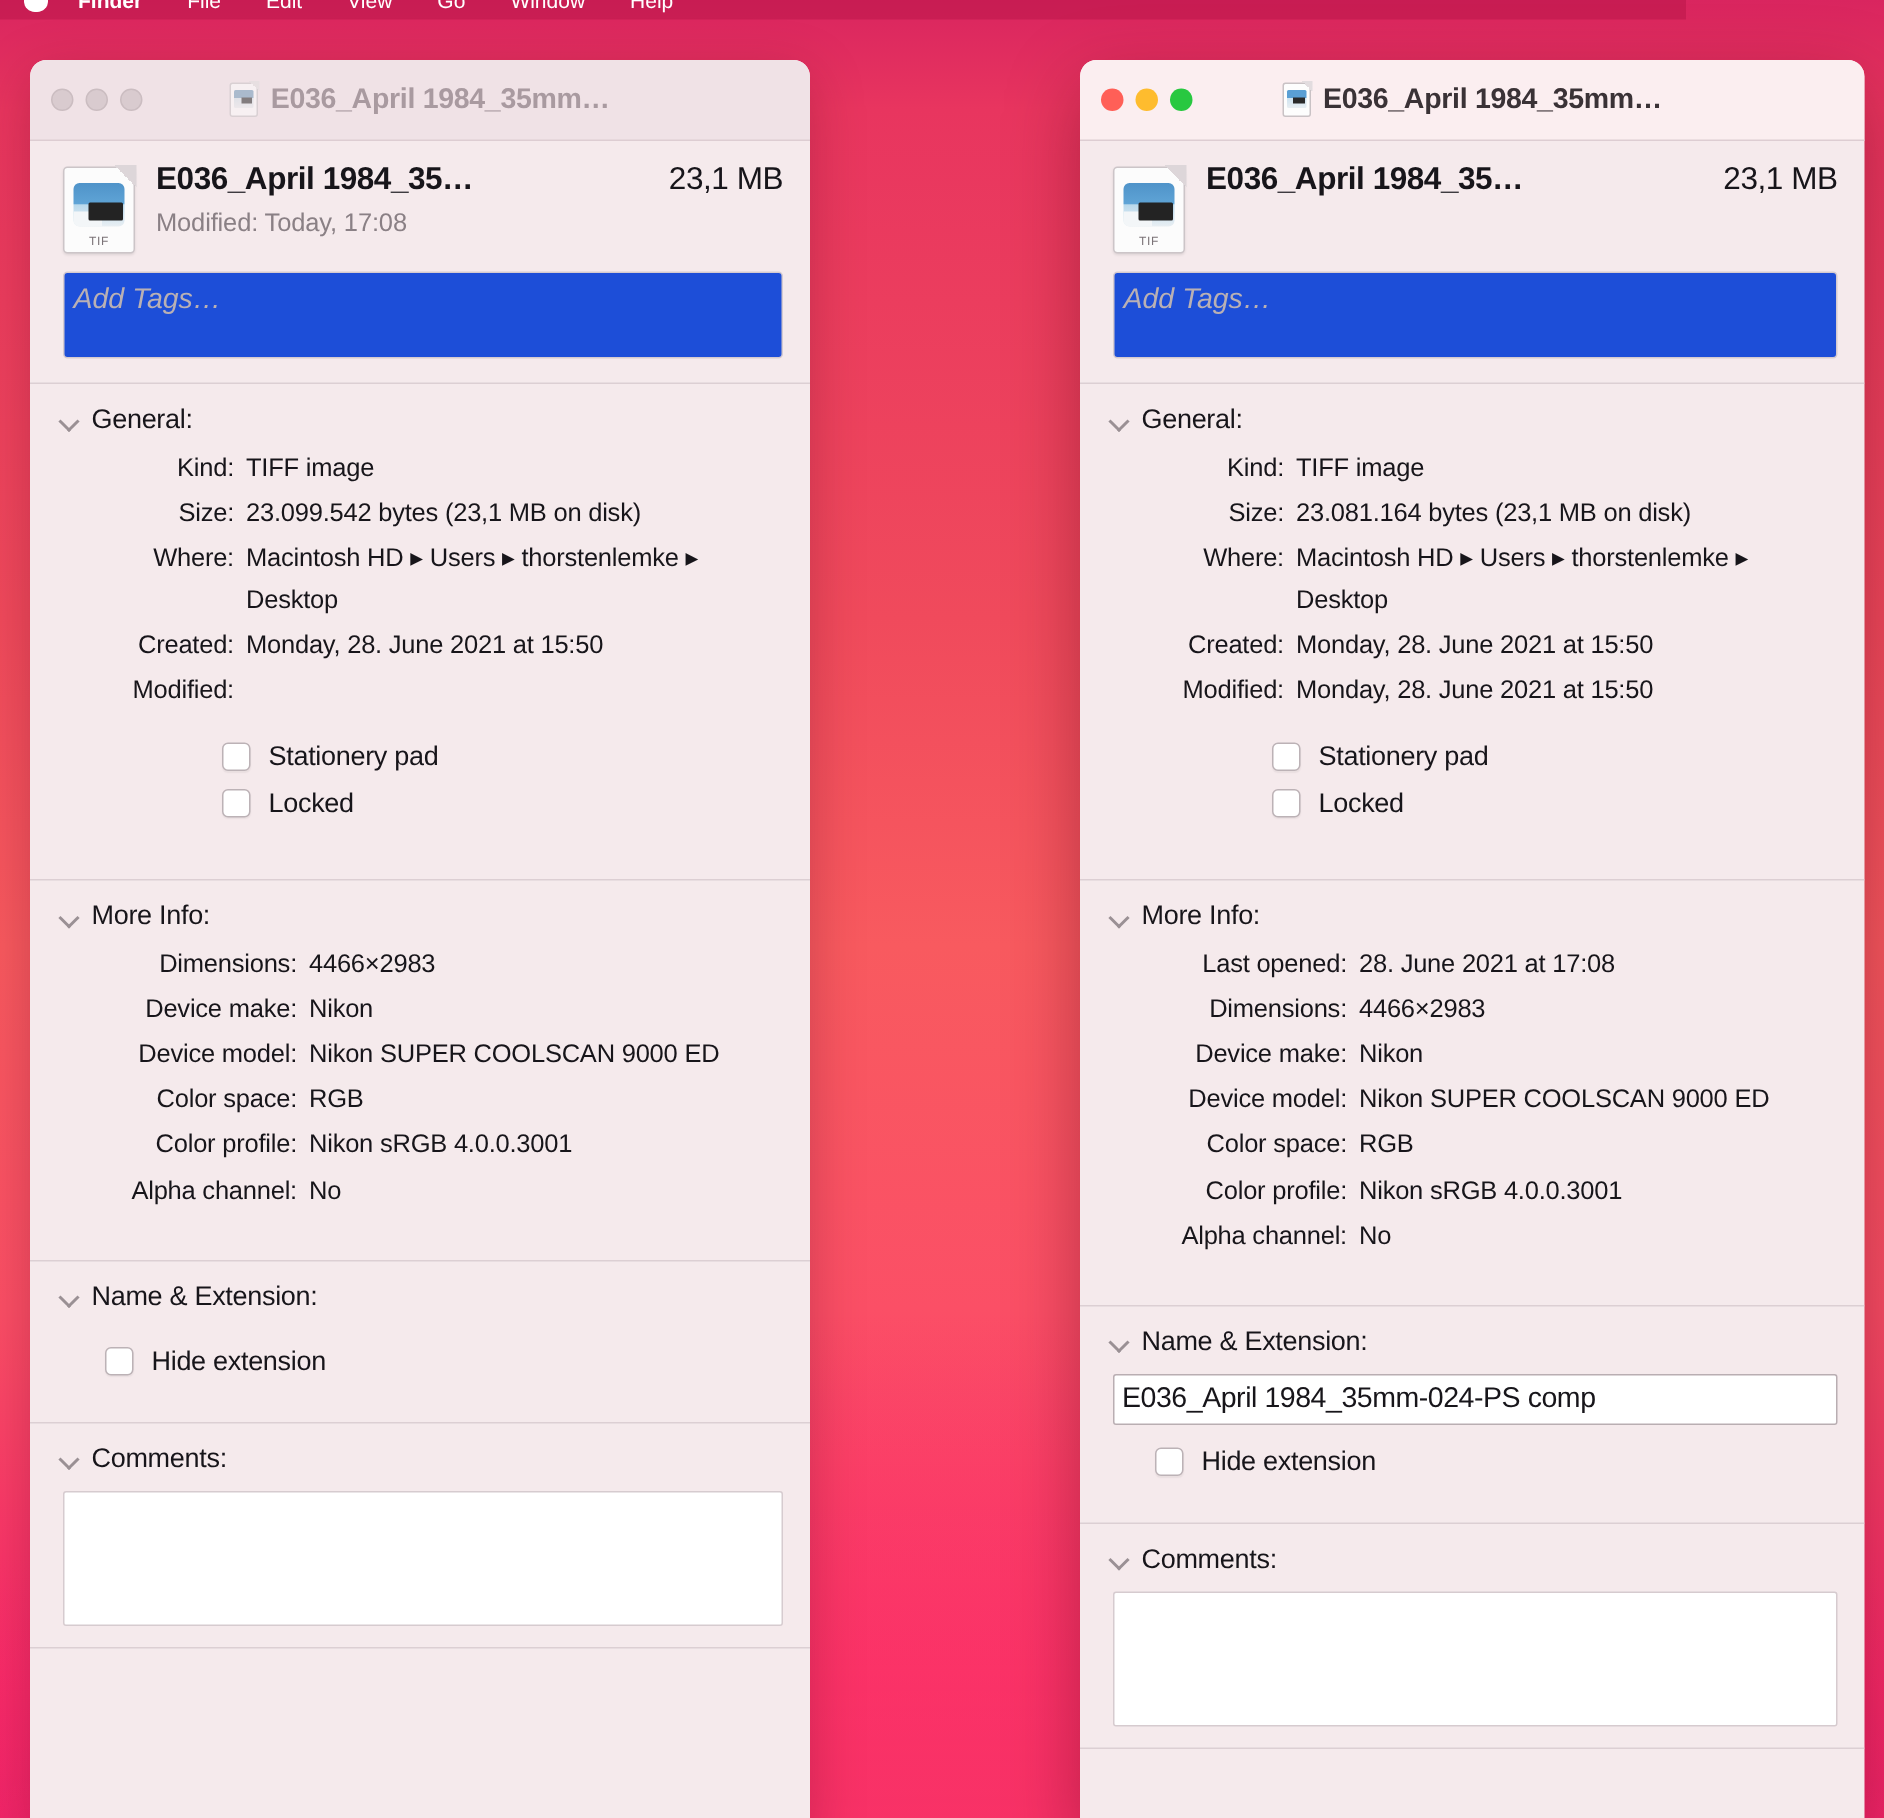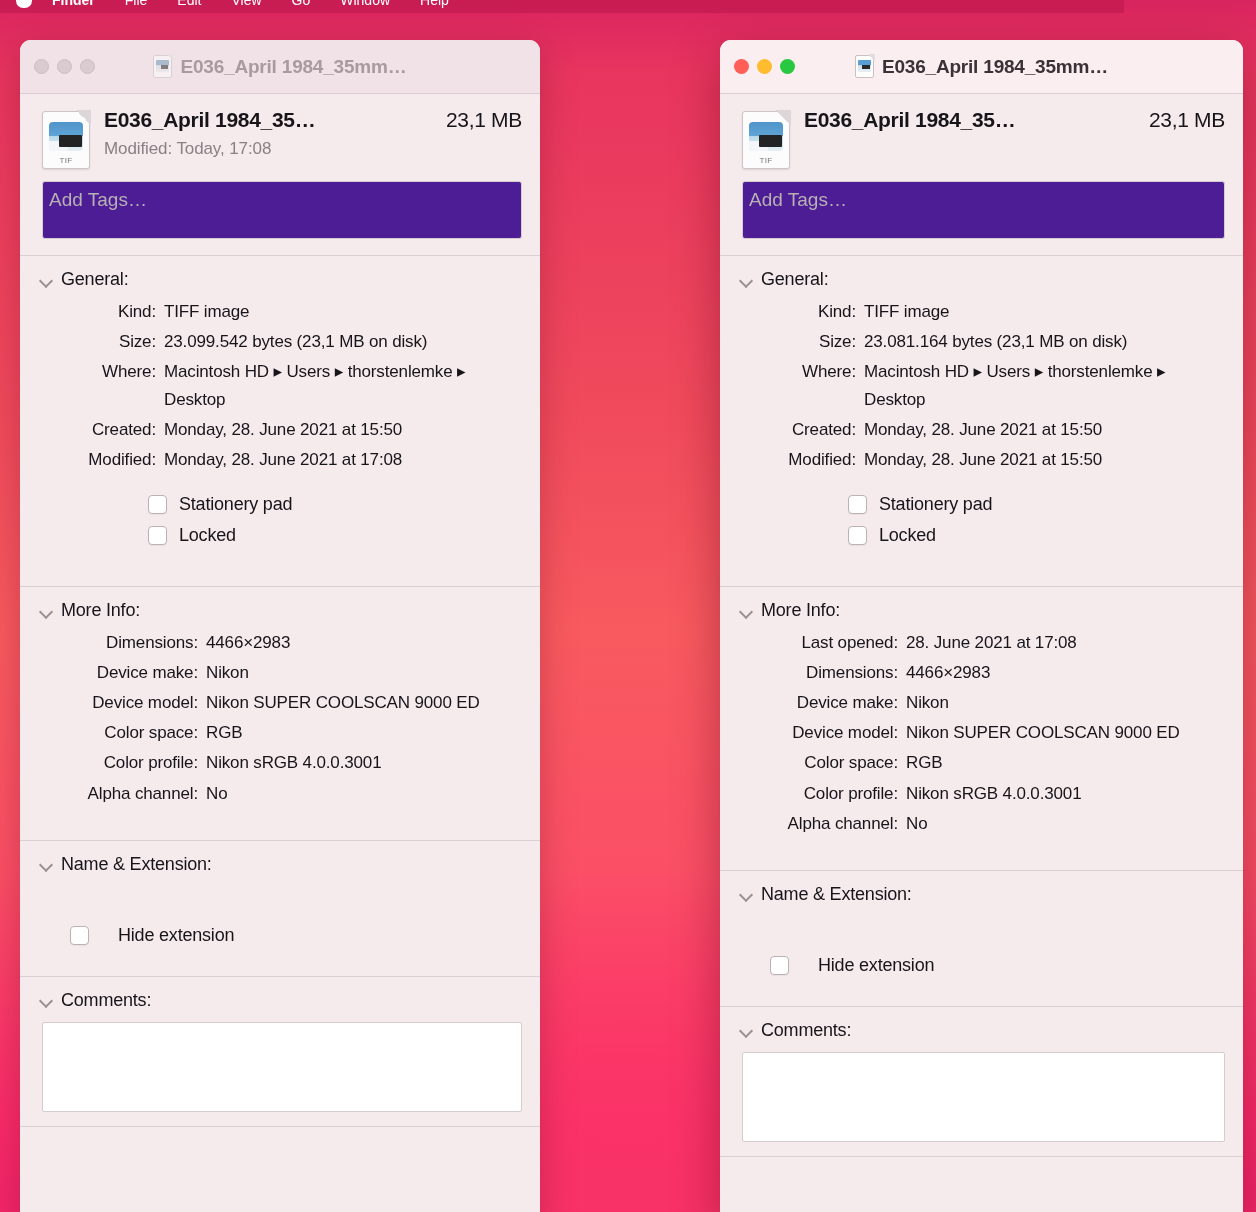--- a/index.html
+++ b/index.html
@@ -139,23 +139,23 @@
   .hdr-size{
     font-size:21px; font-weight:normal; color:#17151a; letter-spacing:-0.3px;
     margin-left:auto; white-space:nowrap;
   }
   .hdr-modified{
     margin-top:7px; font-size:17px; color:#8a8085; letter-spacing:-0.1px;
   }
 
   .tags-field{
     margin:2px 18px 0 22px;
-    height:58px; background:#4c1d95;
+    height:58px; background:#1d4ed8;
     border:1px solid #d6cbcf; border-radius:3px;
-    display:flex; align-items:flex-start; padding:7px 6px;
+    display:flex; align-items:flex-start; padding:7px 6px;font-style:italic;
   }
   .tags-placeholder{ font-size:19px; color:#b9b0b4; }
 
   .divider{ height:1px; background:#dccfd3; margin-top:16px; }
 
   .section{ padding:0; }
   .section-header{
     display:flex; align-items:center; gap:9px;
     padding:13px 0 8px 20px;
   }
@@ -203,23 +203,22 @@
     display:flex; align-items:center; padding:0 5px;
     overflow:hidden;
   }
   .name-field input{
     border:none; outline:none; width:100%;
     font-family:"Liberation Sans", sans-serif;
     font-size:19px; color:#17151a; letter-spacing:-0.3px;
     background:transparent;
   }
   .hide-ext-row{
-    display:flex; align-items:center; gap:29px;
+    display:flex; align-items:center; gap:12px;
     padding:14px 0 14px 50px;
-    margin-top:28px;
   }
 
   .comments-field{
     margin:3px 18px 0 22px;
     height:90px; background:#fff;
     border:1px solid #d6cbcf; border-radius:2px;
   }
   .tail{ height:1px; background:#dccfd3; margin-top:14px; }
   .tail-section{ height:26px; overflow:hidden; }
 </style>
@@ -295,21 +294,20 @@
           <div class="kv-row">
             <div class="kv-key">Where:</div>
             <div class="kv-val">Macintosh HD ▸ Users ▸ thorstenlemke ▸ Desktop</div>
           </div>
           <div class="kv-row">
             <div class="kv-key">Created:</div>
             <div class="kv-val">Monday, 28. June 2021 at 15:50</div>
           </div>
           <div class="kv-row">
             <div class="kv-key">Modified:</div>
-            <div class="kv-val">Monday, 28. June 2021 at 17:08</div>
           </div>
         </div>
         <div class="checks">
           <div class="check-row">
             <span class="checkbox"></span>
             <span class="check-label">Stationery pad</span>
           </div>
           <div class="check-row">
             <span class="checkbox"></span>
             <span class="check-label">Locked</span>
@@ -486,20 +484,23 @@
           </div>
         </div>
         <div style="height: 14px;"></div>
       </div>
       <div class="divider"></div>
       <div class="section">
         <div class="section-header">
           <span class="chevron"></span>
           <span class="section-title">Name &amp; Extension:</span>
         </div>
+        <div class="name-field">
+          <input type="text" value="E036_April 1984_35mm-024-PS comp" style="">
+        </div>
         <div class="hide-ext-row">
           <span class="checkbox"></span>
           <span class="check-label">Hide extension</span>
         </div>
       </div>
       <div class="divider"></div>
       <div class="section">
         <div class="section-header">
           <span class="chevron"></span>
           <span class="section-title">Comments:</span>

